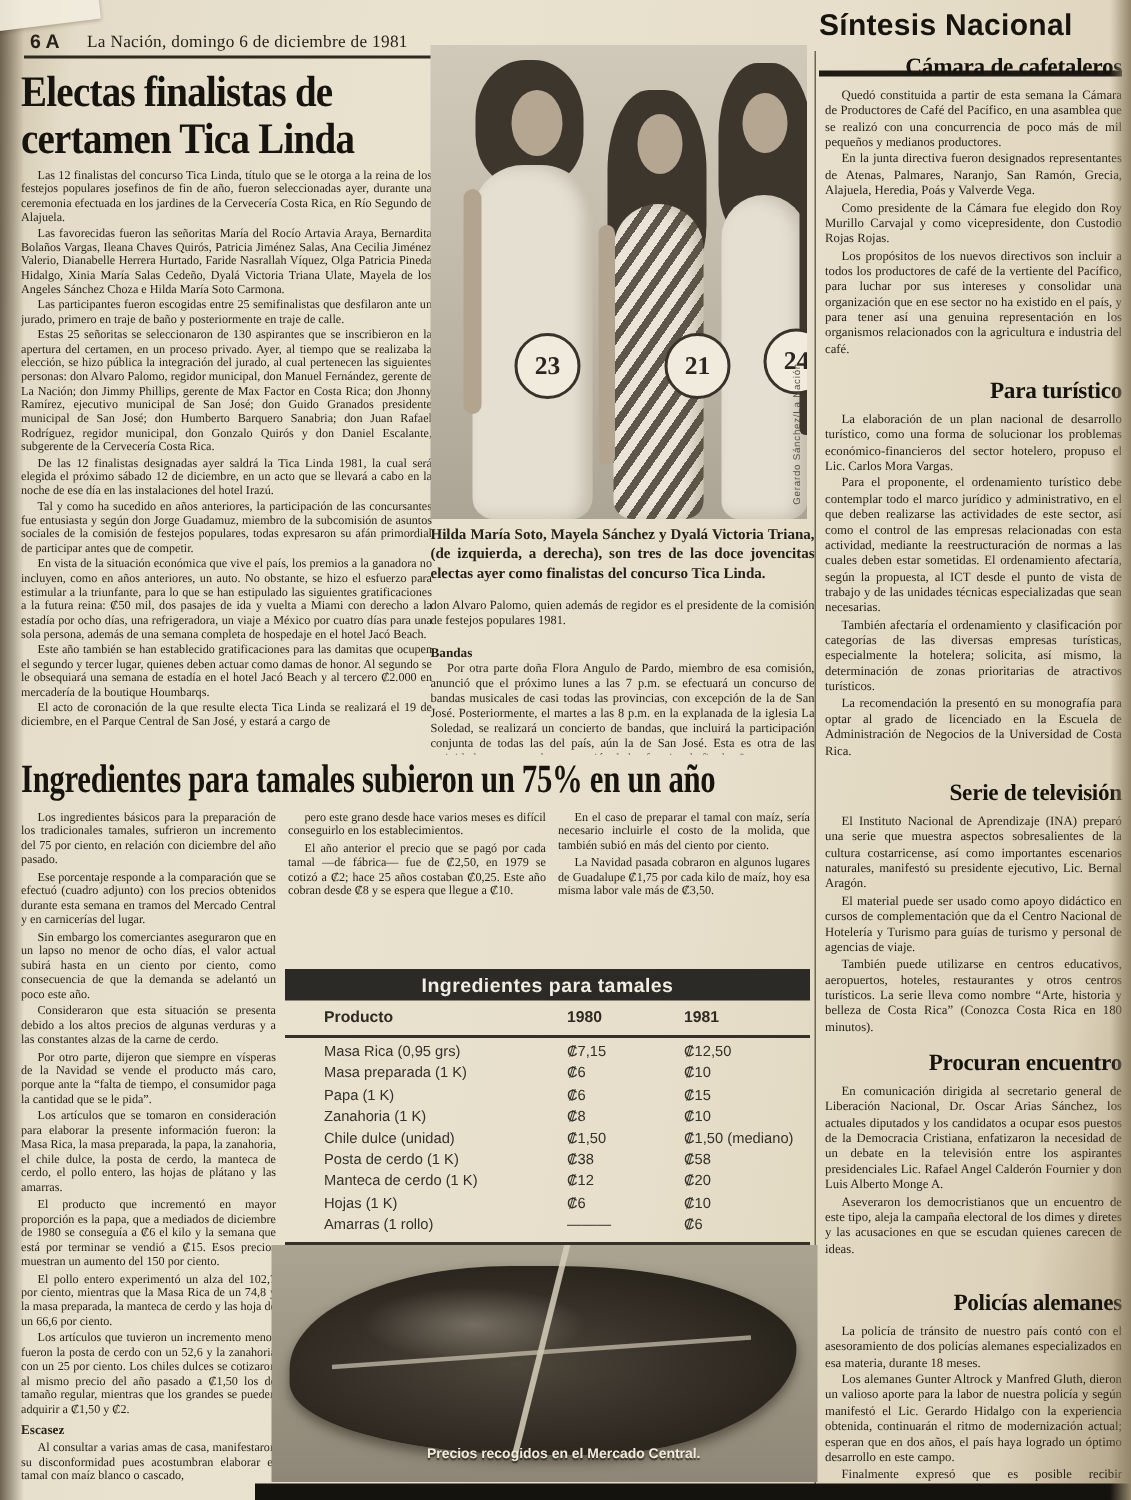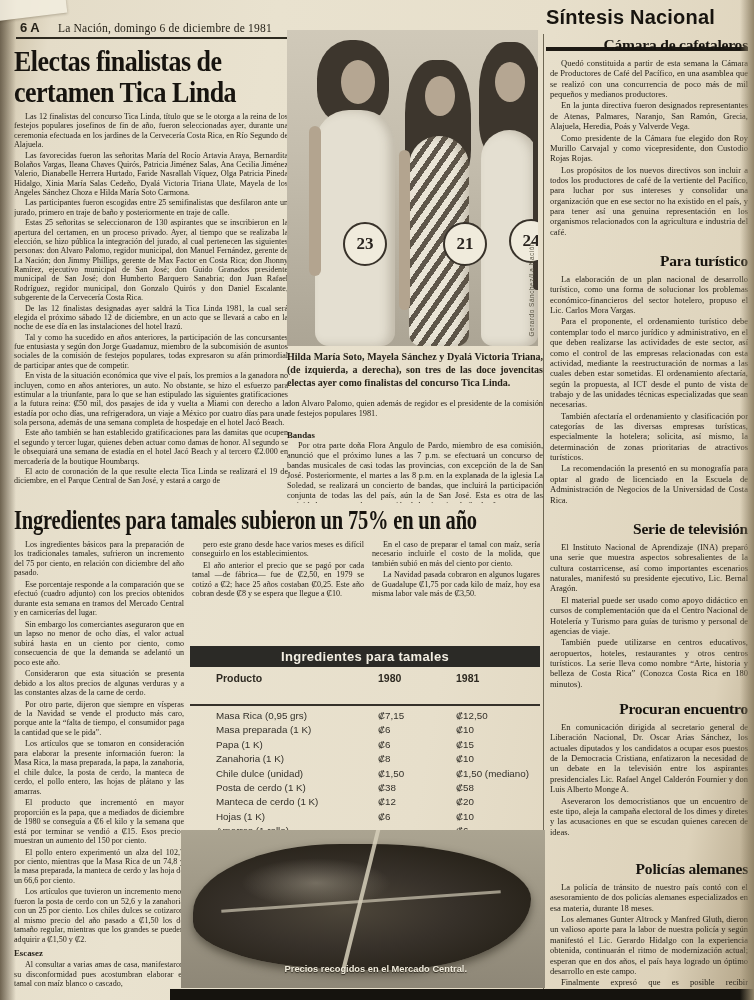--- a/index.html
+++ b/index.html
@@ -57,21 +57,21 @@
   .tcol .para{font-size:8.1px;line-height:1.17;margin-bottom:2px;}
   .col1{left:14px;top:540px;width:170px;height:458px;}
   .col2{left:192px;top:540px;width:172px;height:104px;}
   .col3{left:372px;top:540px;width:168px;height:104px;}
   .col-subhead{font-weight:bold;font-size:8.8px;margin:4px 0 2px;}
   
   .price-table{left:190px;top:646px;width:350px;height:184px;overflow:hidden;
     font-family:"Liberation Sans","DejaVu Sans",sans-serif;}
   .tbar{height:21px;background:#2b2a26;color:#f2eee2;font-weight:bold;font-size:13px;
     display:flex;align-items:center;justify-content:center;letter-spacing:.3px;}
-  .thead{display:flex;padding:5px 6px 20px 26px;font-weight:bold;font-size:10.5px;color:#2e2a22;
+  .thead{display:flex;padding:5px 6px 6px 26px;font-weight:bold;font-size:10.5px;color:#2e2a22;
     border-bottom:2px solid #35312a;margin-bottom:3px;}
   .th-prod,.td-prod{flex:1;}
   .th-y,.td-y{width:78px;}
   .trow{display:flex;padding:0 6px 0 26px;font-size:9.8px;line-height:14.4px;color:#33302a;}
   .tbody{border-bottom:2px solid #35312a;padding-bottom:3px;}
   
   .tamal-photo{left:181px;top:830px;width:364px;height:158px;overflow:hidden;
     background:linear-gradient(180deg,#aba491 0%,#9b9483 55%,#8e8777 100%);}
   .tamal-blob{position:absolute;left:12px;top:14px;width:338px;height:126px;
     background:radial-gradient(ellipse at 45% 52%,#4d463a 0%,#37312a 42%,#272219 78%,#1f1b13 100%);

